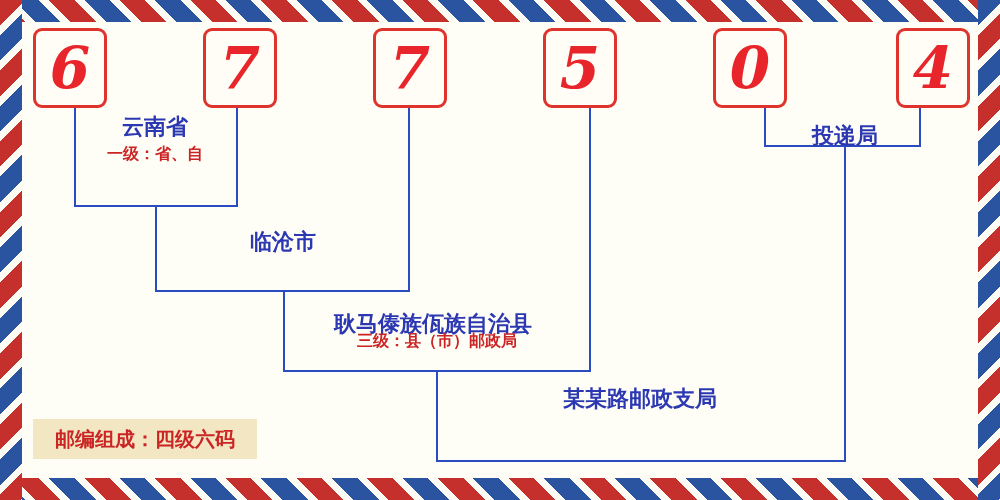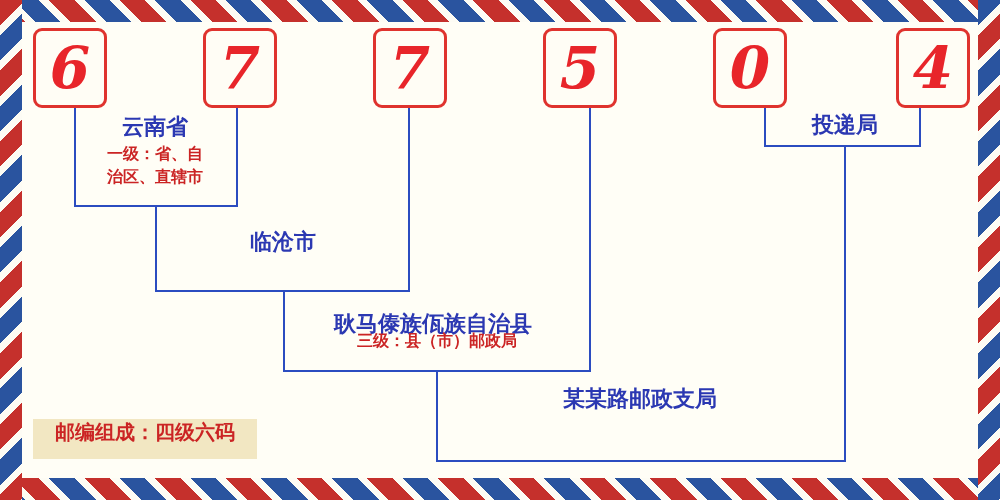--- a/index.html
+++ b/index.html
@@ -40,21 +40,21 @@
     position:absolute;text-align:center;z-index:2;
     color:#2b38b2;font-weight:bold;font-size:22px;
   }
   .lvl-desc{
     position:absolute;text-align:center;z-index:2;
     color:#cb2424;font-weight:bold;font-size:16px;
   }
   .footer-box{
     position:absolute;left:33px;top:419px;width:224px;height:40px;
     background:#f2e7c2;z-index:3;
-    display:flex;justify-content:center;
+    display:flex;align-items:center;justify-content:center;
   }
   .footer-box span{color:#cb2424;font-weight:bold;font-size:20px;}
 </style>
 </head>
 <body>
 
 <div class="canvas">
 
   <div class="stripe top"></div>
   <div class="stripe bottom"></div>
@@ -94,28 +94,27 @@
   <div class="line v" style="left:436px;top:370px;height:90px"></div>
 
   <div class="line v" style="left:764px;top:102px;height:43px"></div>
   <div class="line v" style="left:919px;top:102px;height:43px"></div>
   <div class="line h" style="left:764px;top:145px;width:157px"></div>
   <div class="line v" style="left:844px;top:145px;height:315px"></div>
   <div class="line h" style="left:436px;top:460px;width:410px"></div>
 
   <div class="lvl-name" style="left:70px;width:170px;top:112px">云南省</div>
   <div class="lvl-desc" style="left:70px;width:170px;top:144px">一级：省、自</div>
-  <div class="lvl-desc" style="left:70px;width:170px;top:167px">治区、直辖市</div>
 
   <div class="lvl-name" style="left:183px;width:200px;top:227px">临沧市</div>
 
   <div class="lvl-name" style="left:278px;width:310px;top:309px">耿马傣族佤族自治县</div>
   <div class="lvl-desc" style="left:282px;width:310px;top:331px">三级：县（市）邮政局</div>
 
   <div class="lvl-name" style="left:485px;width:310px;top:384px">某某路邮政支局</div>
 
-  <div class="lvl-name" style="left:765px;width:160px;top:110px">投递局</div>
+  <div class="lvl-name" style="left:765px;width:160px;top:121px">投递局</div>
 
   <div class="footer-box">
     <span>邮编组成：四级六码</span>
   </div>
 
 </div>
 
 </body></html>

